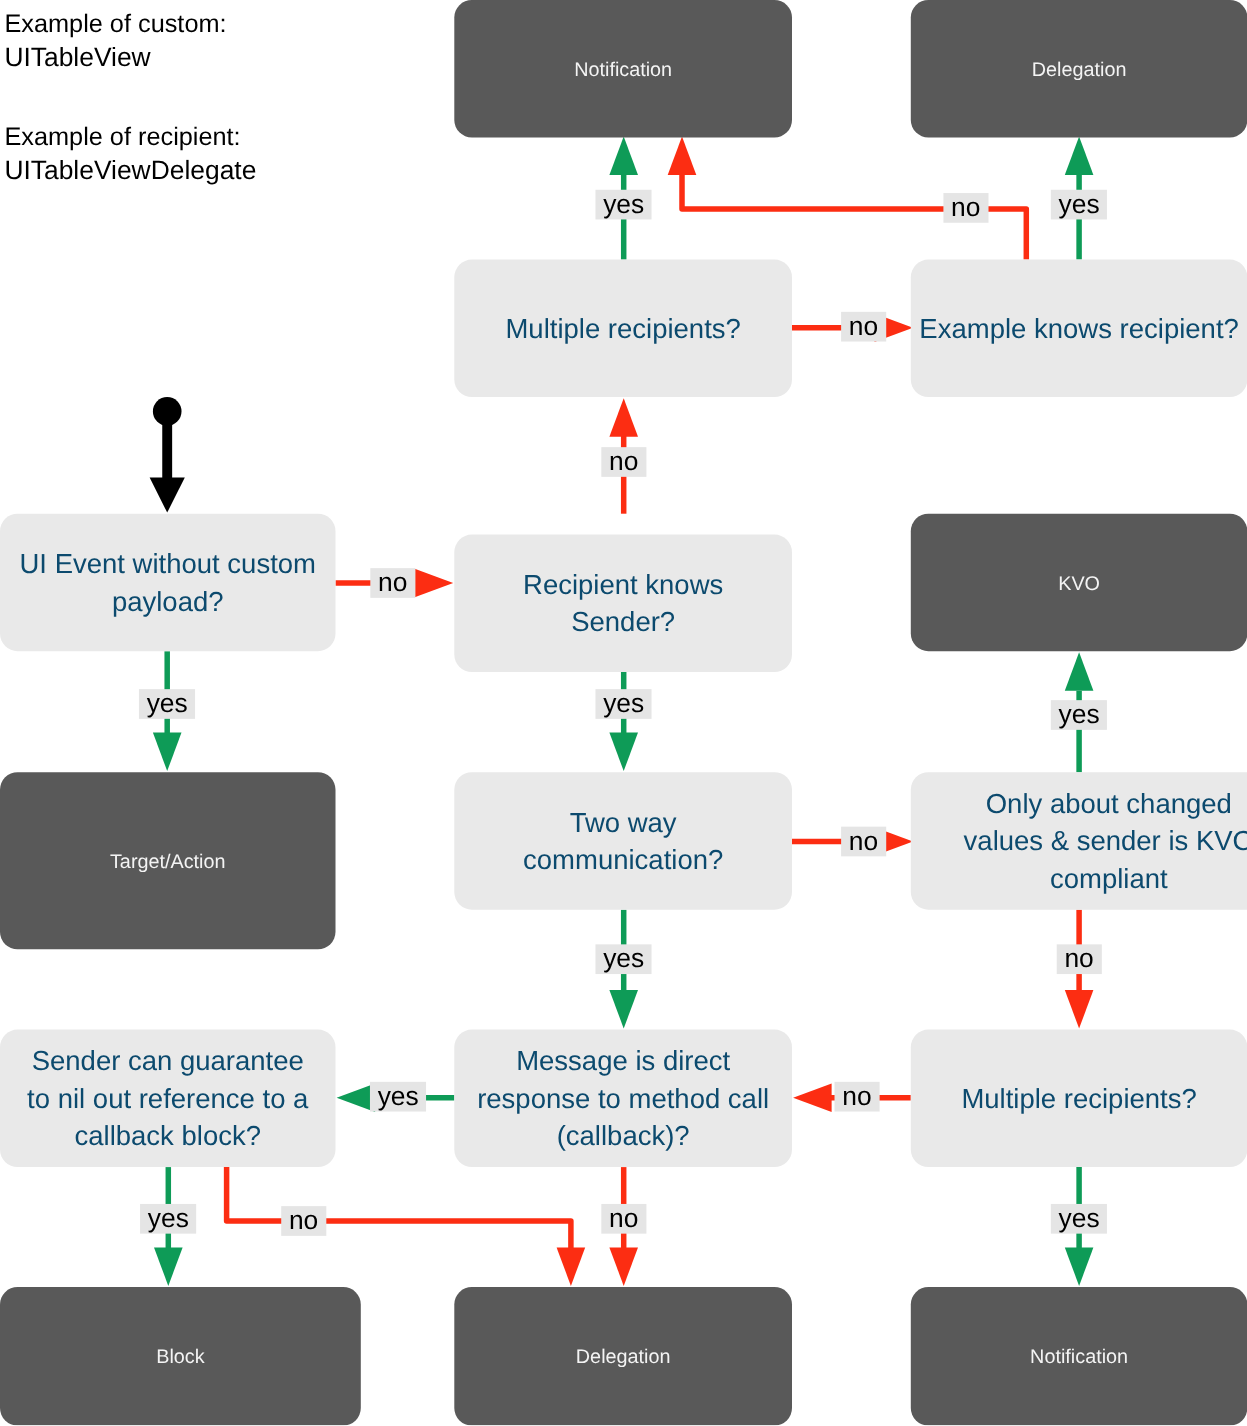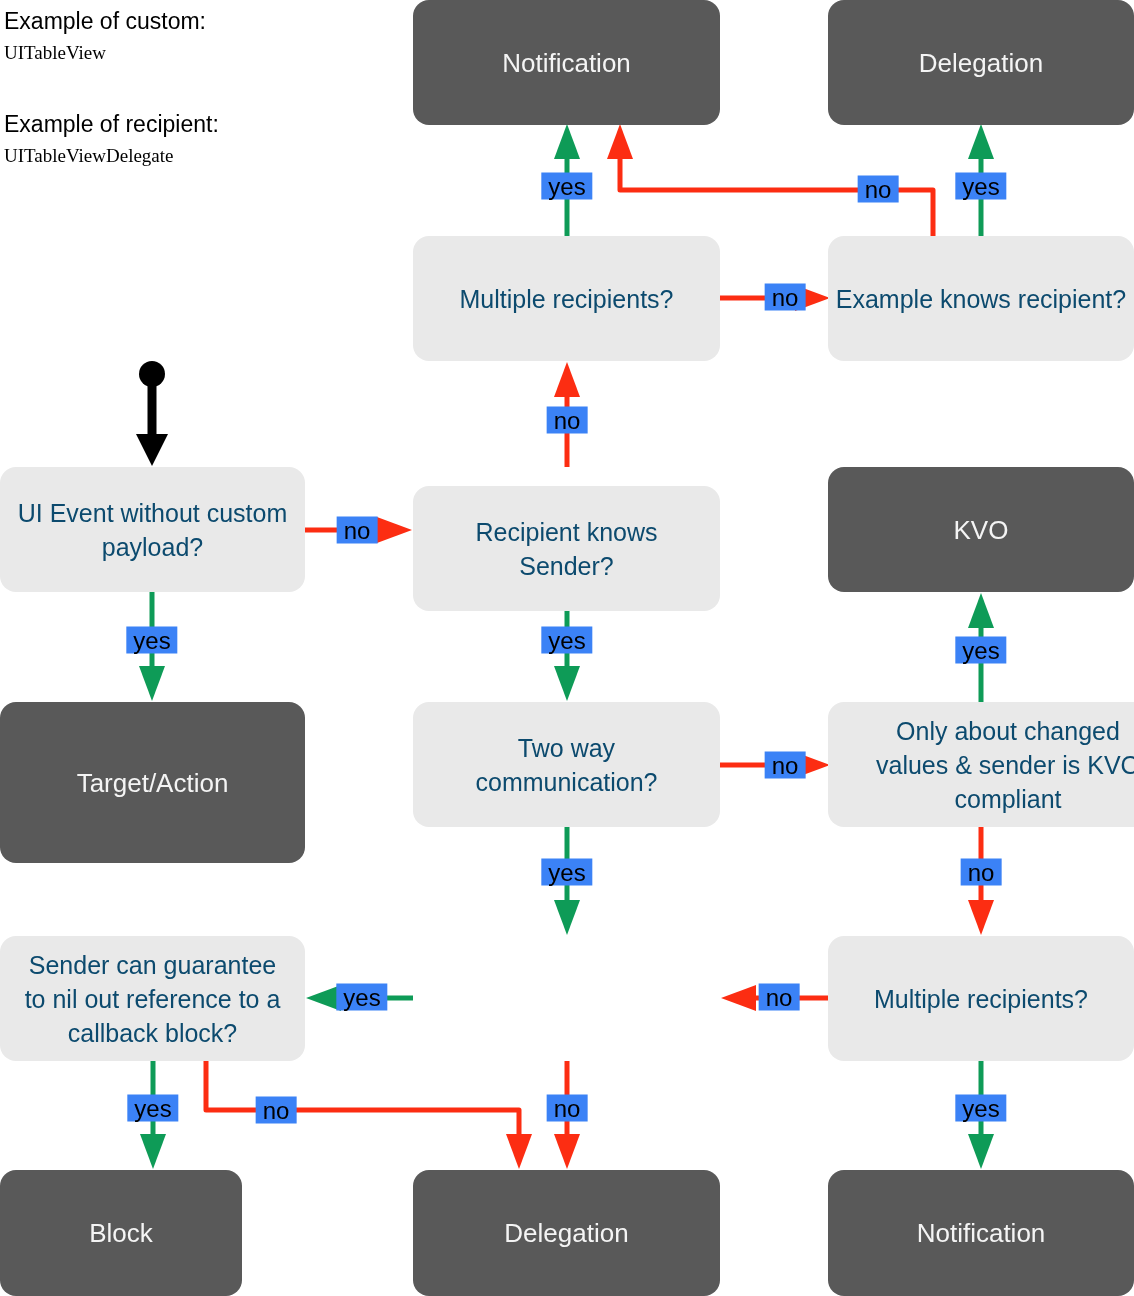--- a/index.html
+++ b/index.html
@@ -36,36 +36,36 @@
     border-radius: 16px;
     display: flex;
     align-items: center;
     justify-content: center;
     text-align: center;
     white-space: pre-line;
     font-size: 25px;
     line-height: 34px;
   }
   .node-decision { background: var(--decision-gray); color: #0c4a6e; }
-  .node-outcome  { background: var(--outcome-gray); color: #f4f4f4; font-size: 26px; }
+  .node-outcome  { background: var(--outcome-gray); color: #f4f4f4; font-size: 18px; }
 
   .edge-label {
     position: absolute;
     z-index: 3;
     transform: translate(-50%, -50%);
-    background: #3b82f6;
+    background: #e5e5e5;
     padding: 0 7px;
     font-size: 24px;
     line-height: 27px;
     color: #000000;
   }
 
   .note { position: absolute; left: 4px; top: 6px; z-index: 2; color: #000000; }
   .note .caption { font-size: 23px; line-height: 31px; }
-  .note .mono { font-size: 19px; line-height: 31px; font-family: Liberation Serif, serif; }
+  .note .mono { font-size: 24px; line-height: 31px; font-family: Liberation Sans, sans-serif; }
   .note .gap { margin-top: 41px; }
 </style>
 </head>
 <body>
 
 <div class="canvas">
 
   <div class="note">
     <div class="caption">Example of custom:</div>
     <div class="mono">UITableView</div>
@@ -194,24 +194,27 @@
 communication?</div>
 
   <div class="node node-decision" style="left:828px; top:702px; width:360px; height:125px;">Only about changed
 values &amp; sender is KVO
 compliant</div>
 
   <div class="node node-decision" style="left:0; top:936px; width:305px; height:125px;">Sender can guarantee
 to nil out reference to a
 callback block?</div>
 
+  <div class="node node-decision" style="left:413px; top:936px; width:307px; height:125px;">Message is direct
+response to method call
+(callback)?</div>
 
   <div class="node node-decision" style="left:828px; top:936px; width:306px; height:125px;">Multiple recipients?</div>
 
-  <div class="node node-outcome" style="left:0; top:1170px; width:242px; height:126px;">Block</div>
+  <div class="node node-outcome" style="left:0; top:1170px; width:328px; height:126px;">Block</div>
 
   <div class="node node-outcome" style="left:413px; top:1170px; width:307px; height:126px;">Delegation</div>
 
   <div class="node node-outcome" style="left:828px; top:1170px; width:306px; height:126px;">Notification</div>
 
   <div class="edge-label" style="left:567px; top:186px;">yes</div>
   <div class="edge-label" style="left:878px; top:189px;">no</div>
   <div class="edge-label" style="left:981px; top:186px;">yes</div>
   <div class="edge-label" style="left:785px; top:297px;">no</div>
   <div class="edge-label" style="left:567px; top:420px;">no</div>

